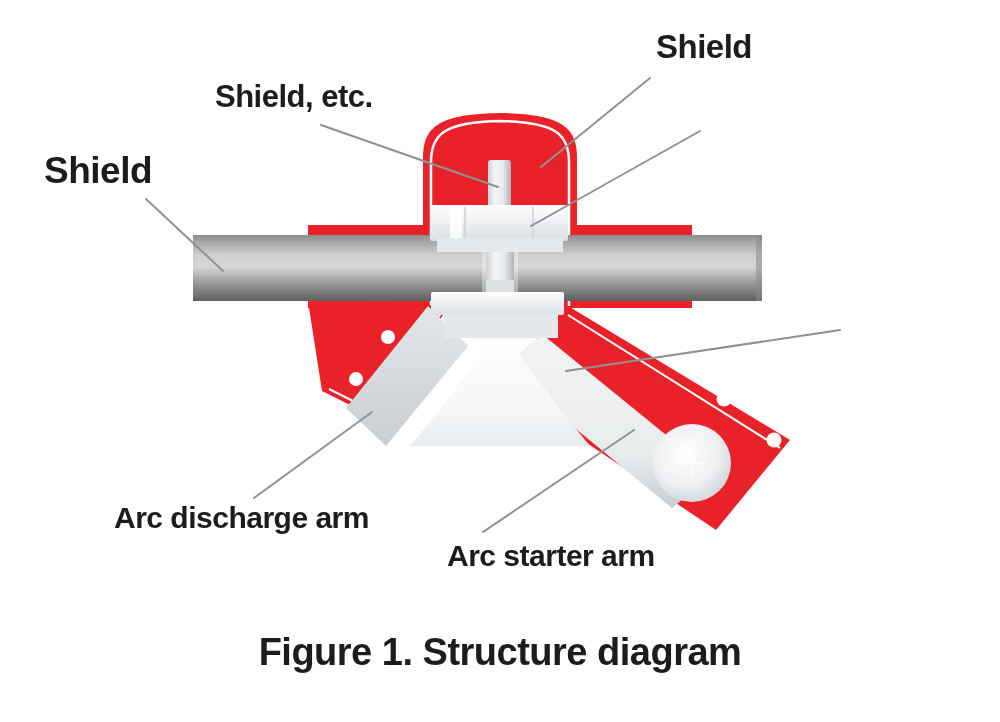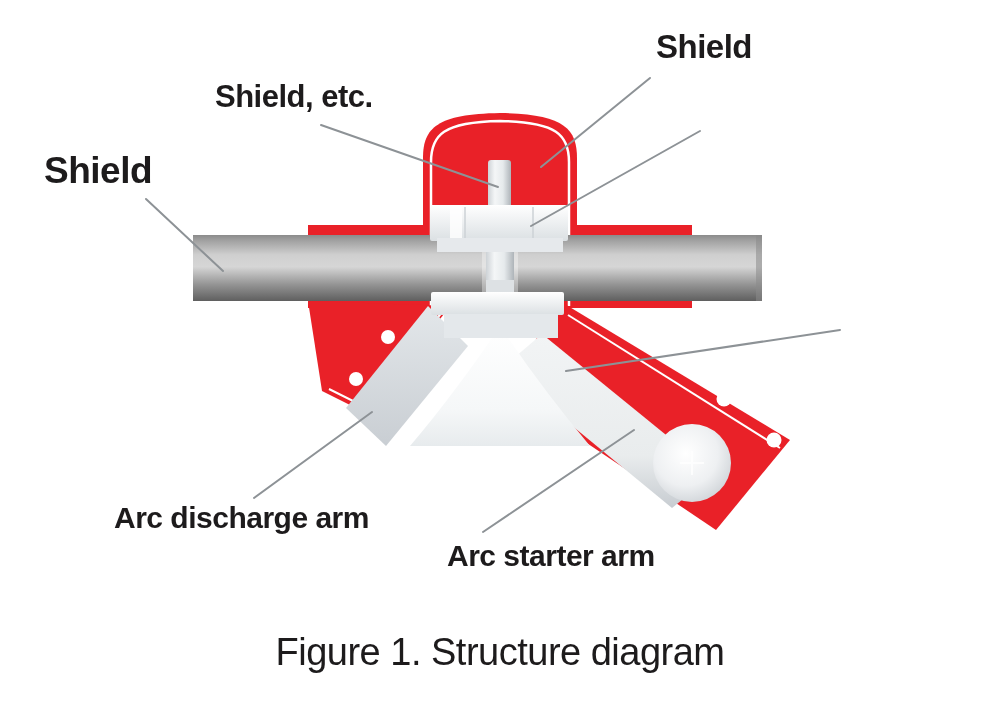--- a/index.html
+++ b/index.html
@@ -27,21 +27,21 @@
   .lbl-bolts    {left:215px;top:81px;font-size:31px;}
   .lbl-main1    {left:702px;top:100px;font-size:28px;}
   .lbl-cable    {left:44px;top:152px;font-size:37px;}
   .lbl-main2    {left:842px;top:316px;font-size:27px;}
   .lbl-discharge{left:114px;top:503px;font-size:30px;}
   .lbl-starter  {left:447px;top:541px;font-size:30px;}
   .caption{
     position:absolute;
     left:0;top:631px;width:1000px;
     text-align:center;
-    font-weight:normal;
+    font-weight:bold;
     font-size:38px;
     color:var(--ink);
     letter-spacing:-0.5px;
   }
 </style>
 </head>
 <body>
 
 <div class="stage">
 

